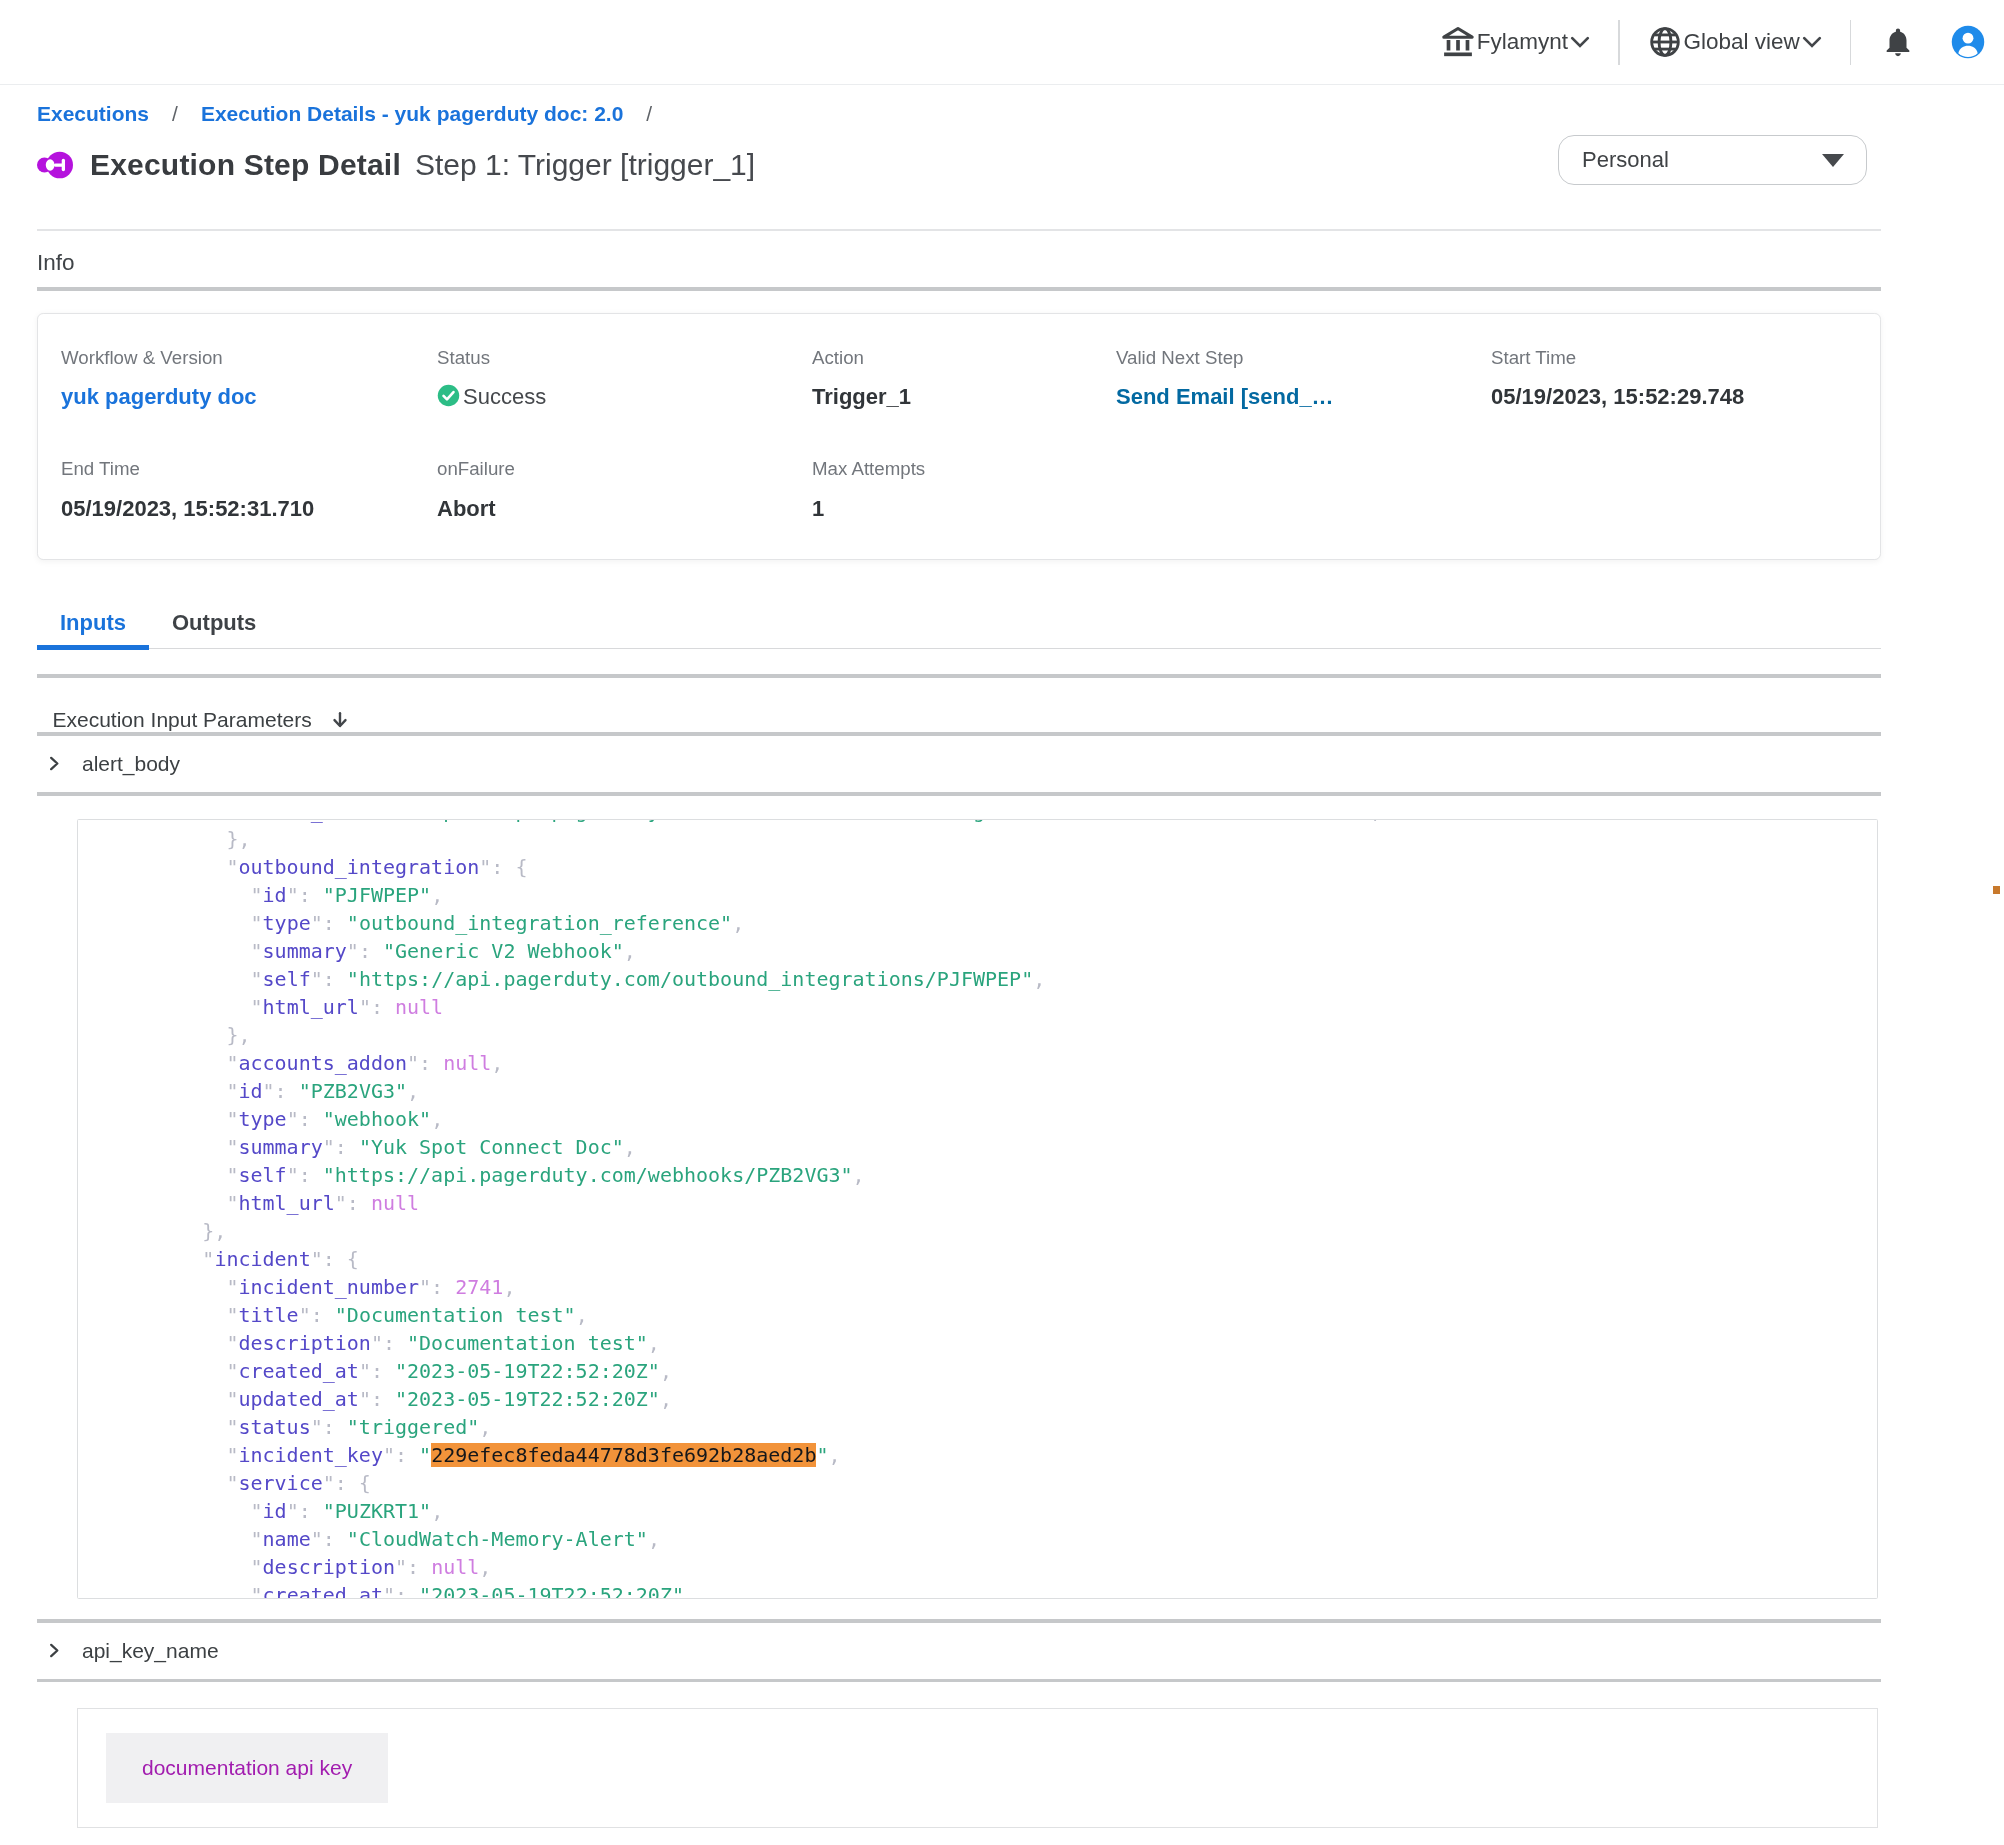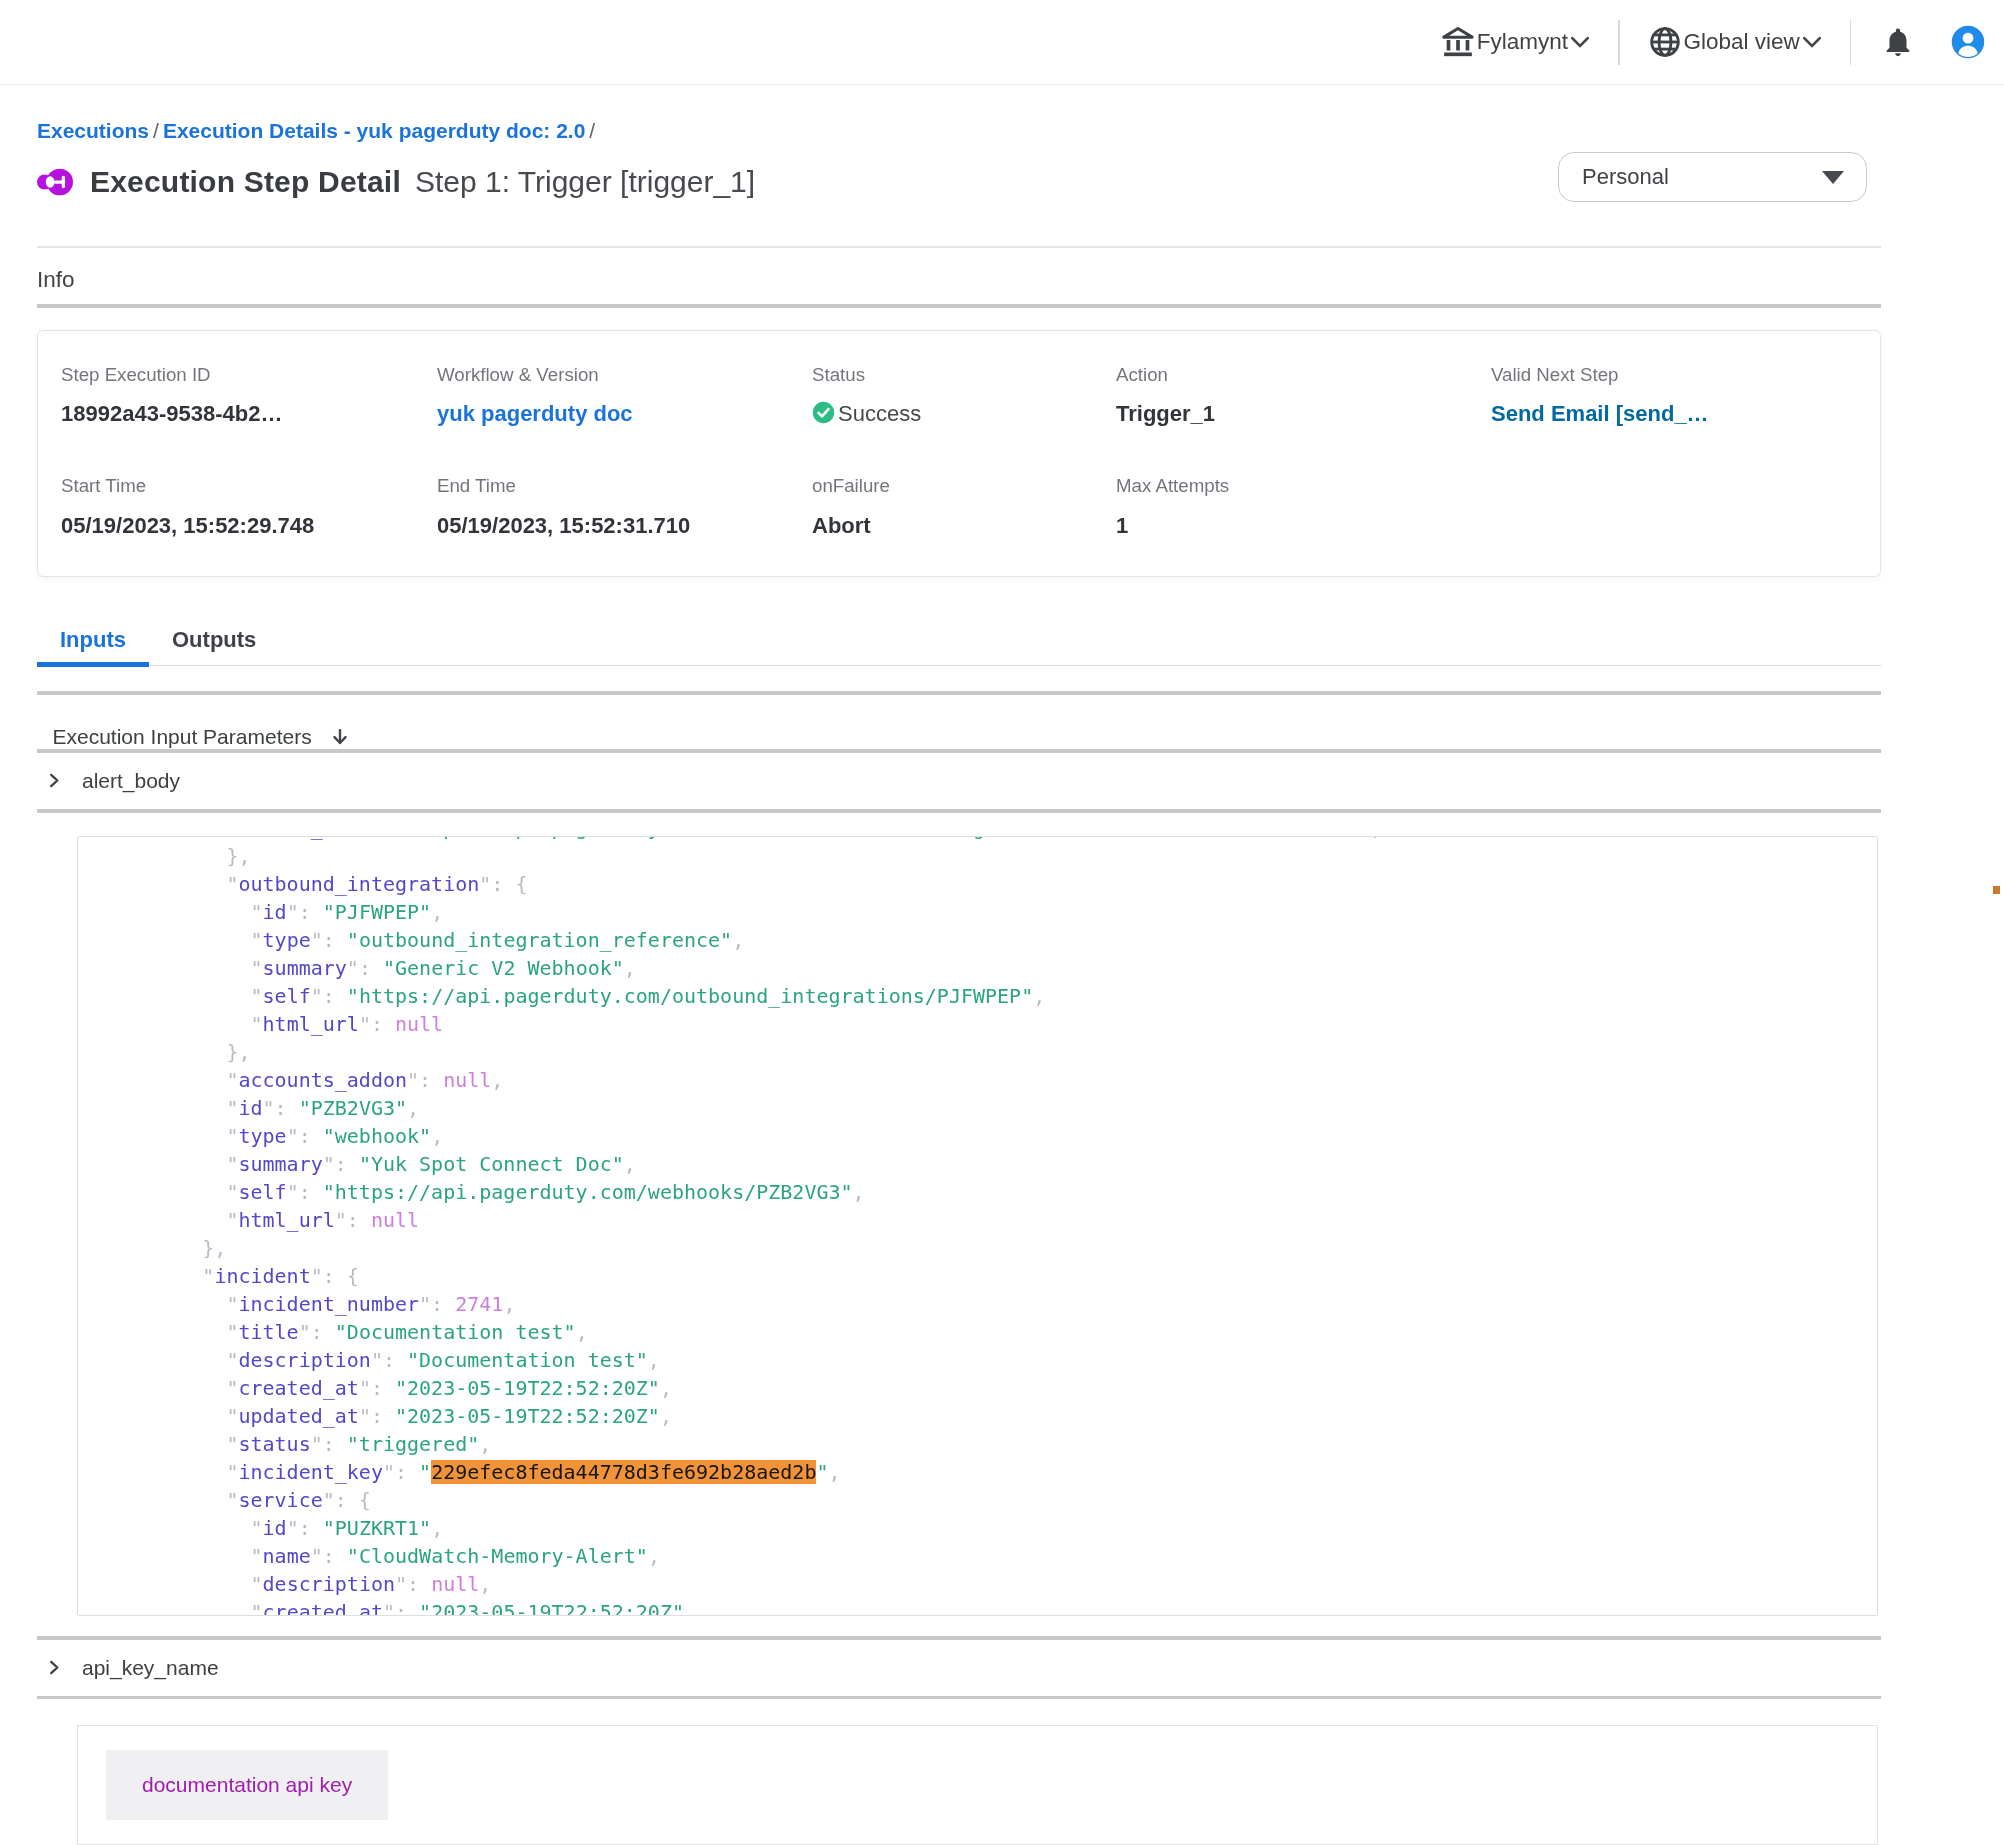--- a/index.html
+++ b/index.html
@@ -10,22 +10,22 @@
   .topbar{height:85px;border-bottom:1.6px solid #ebedef;display:flex;align-items:center;
           justify-content:flex-end;padding-right:20px;box-sizing:border-box}
   .tb-group{display:flex;align-items:center;gap:2px;font-size:22.5px;color:#3f4245;font-weight:500;cursor:pointer}
   .tb-divider{width:1.6px;height:45px;background:#d7d9db;margin:0 28px}
   .tb-icon{width:34px;height:34px;display:block}
   .avatar{width:34px;height:34px;margin-left:36px;cursor:pointer}
 
   
   .content{padding:0 124px 0 37px;position:relative}
 
-  .breadcrumb{margin-top:34px;font-size:21px;font-weight:600;color:#1a73db;
-              display:flex;align-items:center;gap:4px}
+  .breadcrumb{margin-top:17px;font-size:21px;font-weight:600;color:#1a73db;
+              display:flex;align-items:center;gap:23px}
   .bc-link{color:#1a73db;text-decoration:none;cursor:pointer}
   .bc-sep{color:#5f6368;font-weight:400}
 
   .titlerow{margin-top:12.4px;height:54px;display:flex;align-items:center;position:relative}
   .page-title{font-size:30px;font-weight:700;color:#393c40;margin-left:17px;letter-spacing:0.2px}
   .page-subtitle{font-size:30px;font-weight:400;color:#46494e;margin-left:14px}
   .scope{position:absolute;right:14px;top:-3.1px;width:309px;height:50px;border:1.6px solid #c7cacd;
          border-radius:16px;display:flex;align-items:center;justify-content:space-between;
          padding:0 22px 0 23px;box-sizing:border-box;font-size:22px;color:#3f4245;cursor:pointer;background:#fff}
   .caret{width:0;height:0;border-left:11px solid transparent;border-right:11px solid transparent;
@@ -155,24 +155,20 @@
   </div>
 
   <div class="hr-light mt48"></div>
 
   <div class="info-heading">Info</div>
 
   <div class="hr-thick mt14"></div>
 
   <section class="card">
     <div>
-      <div class="f-label">Step Execution ID</div>
-      <div class="f-value">18992a43-9538-4b2…</div>
-    </div>
-    <div>
       <div class="f-label">Workflow &amp; Version</div>
       <div class="f-value"><a class="v-link">yuk pagerduty doc</a></div>
     </div>
     <div>
       <div class="f-label">Status</div>
       <div class="f-value status-wrap">
         <svg width="23" height="23" viewBox="0 0 30 30">
           <circle cx="15" cy="15" r="14" fill="#2cbd86"></circle>
           <polyline points="8.5,15.5 13,20 21.5,10.5" fill="none" stroke="#ffffff" stroke-width="3.4" stroke-linecap="round" stroke-linejoin="round"></polyline>
         </svg>

